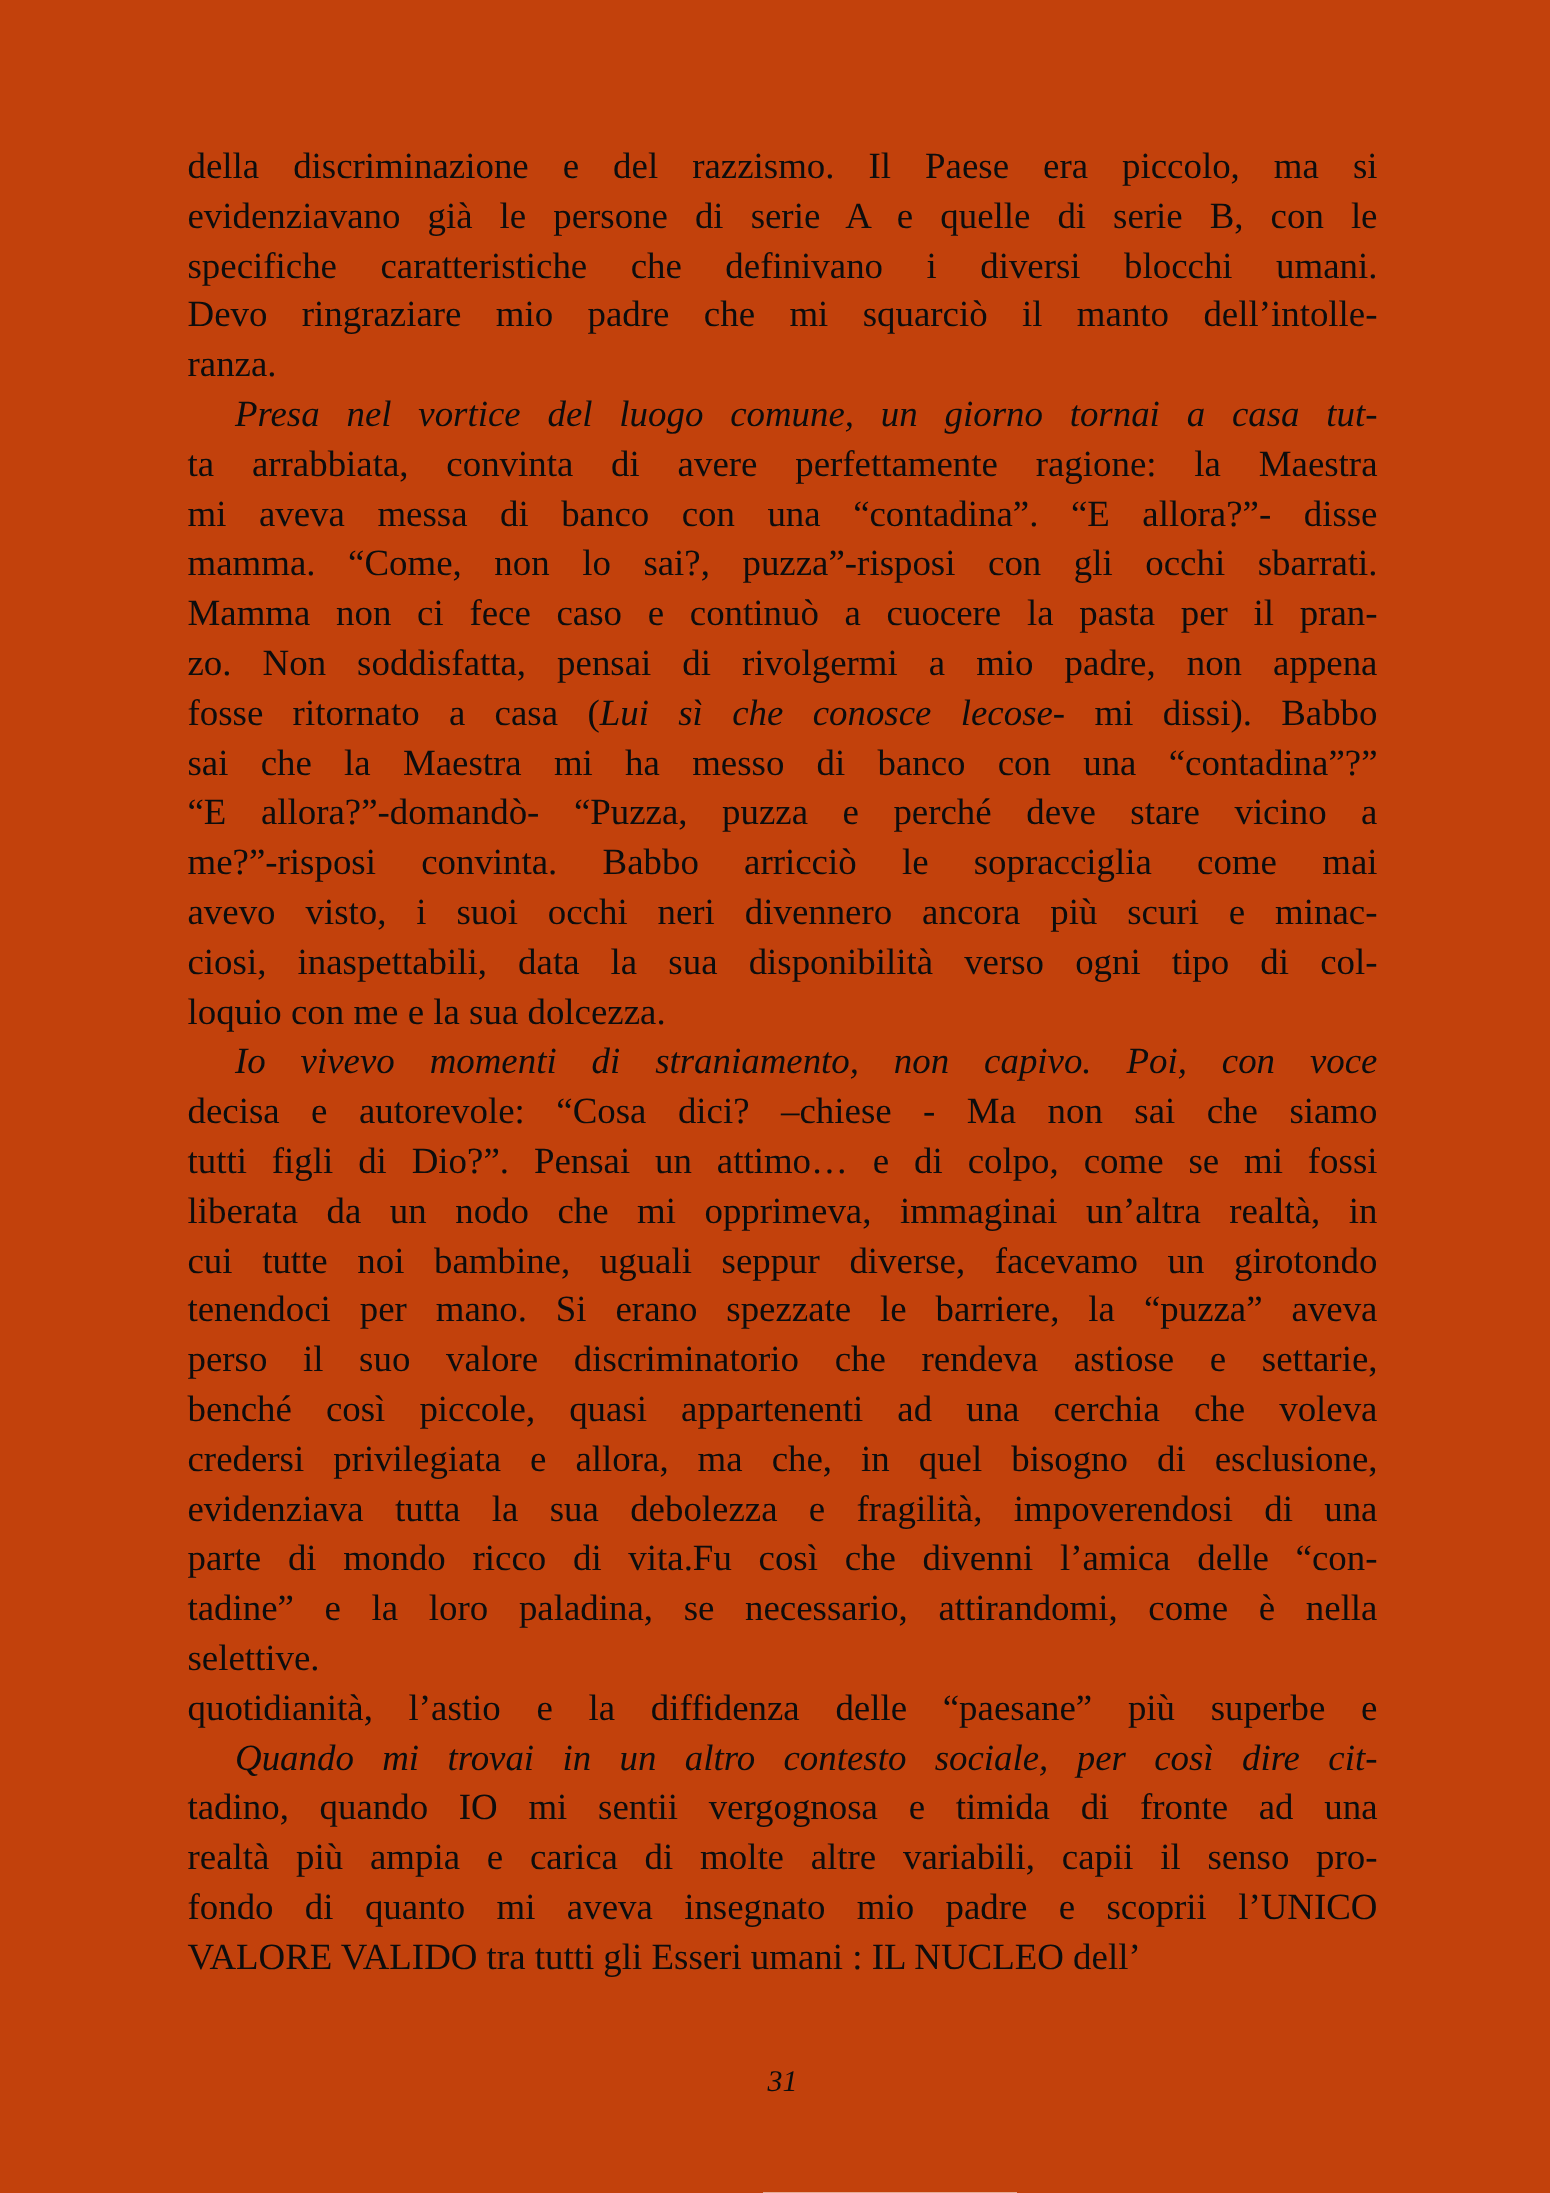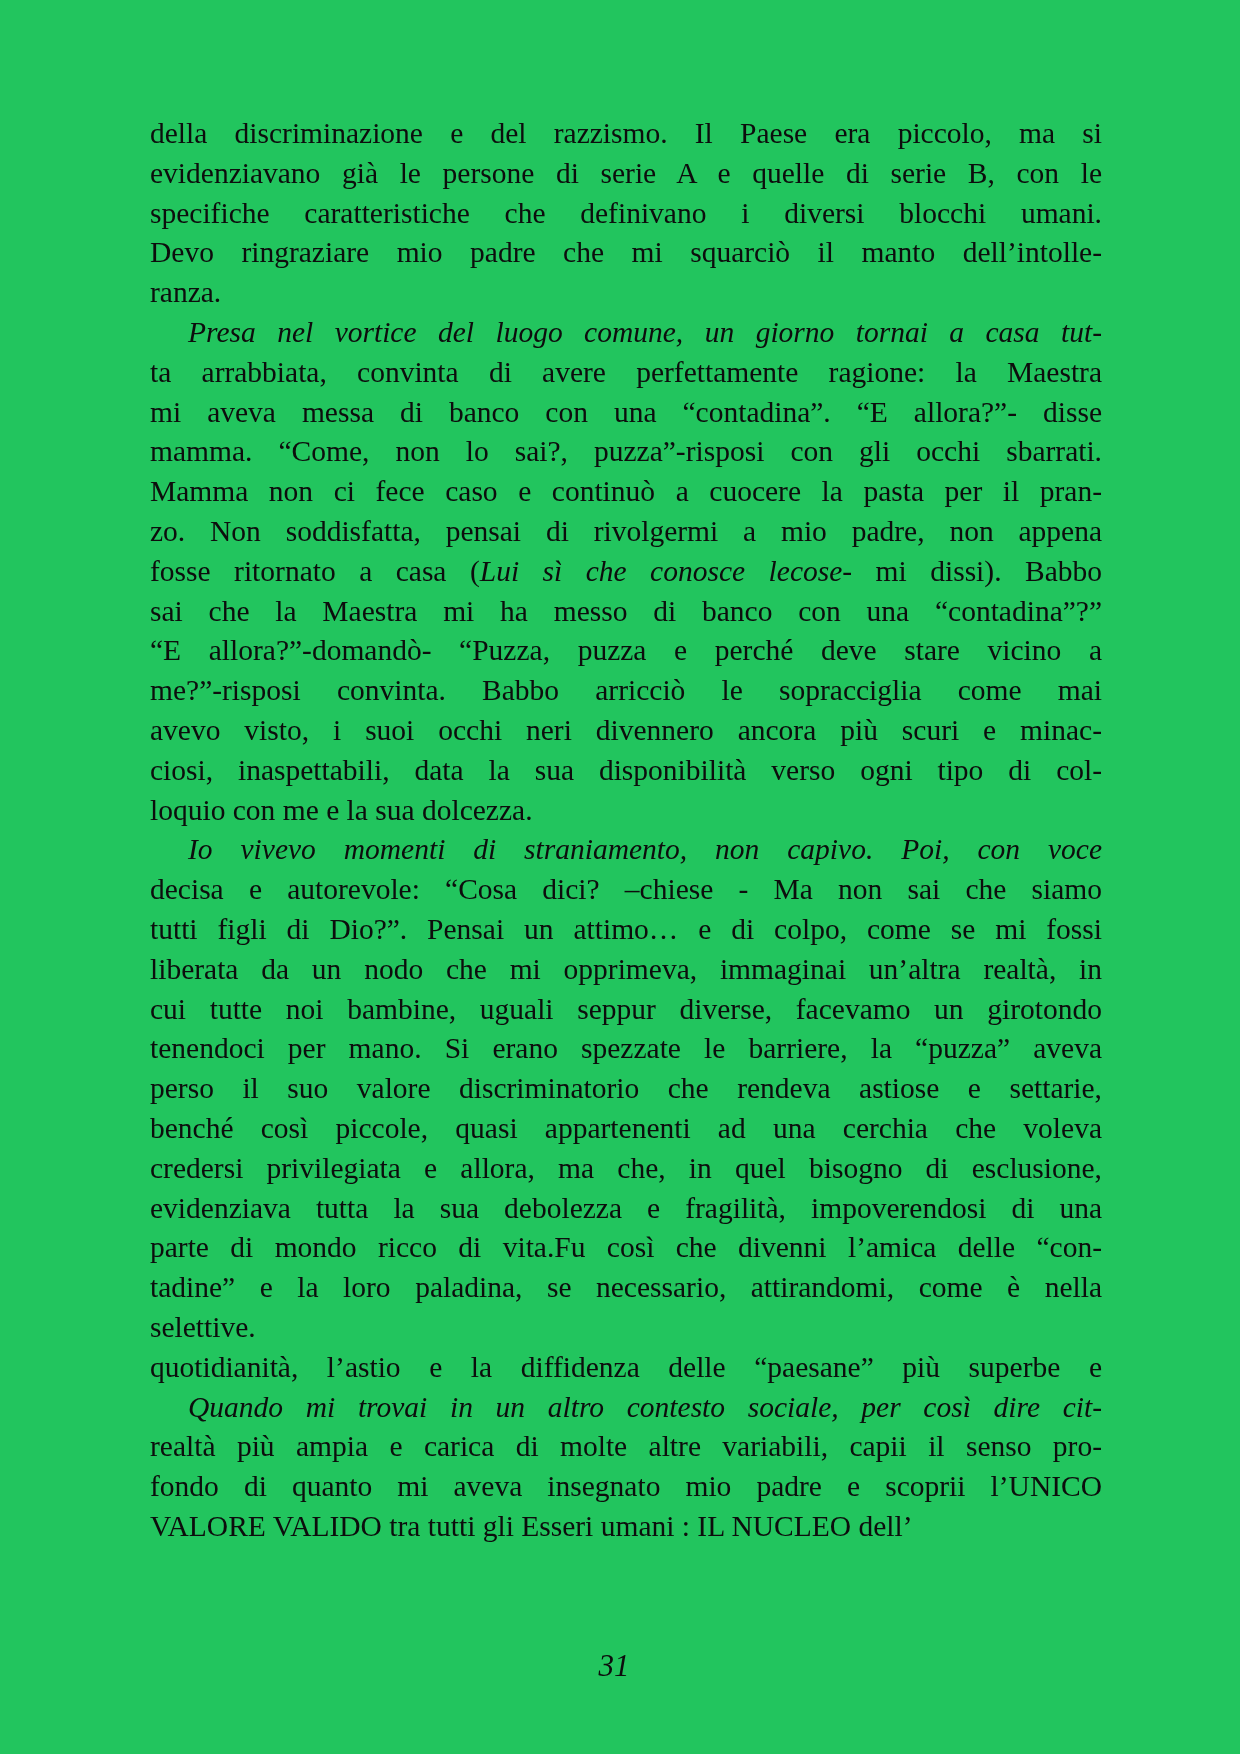--- a/index.html
+++ b/index.html
@@ -4,21 +4,21 @@
 <style>
   html, body {
     margin: 0;
     padding: 0;
     background: #ffffff;
   }
   .page {
     position: relative;
     width: 1240px;
     height: 1754px;
-    background: #22c55e;
+    background: #c2410c;
     color: #0d0d0d;
     font-family: "Liberation Serif", "DejaVu Serif", serif;
     overflow: hidden;
   }
   .text-block {
     position: absolute;
     left: 150px;
     top: 114px;
     width: 952px;
     font-size: 29.5px;
@@ -35,26 +35,26 @@
   }
   .line.indent {
     text-indent: 38px;
     font-style: italic;
   }
   .line.para-end {
     text-align-last: left;
   }
   .page-number {
     position: absolute;
-    left: 138px;
+    left: 150px;
     top: 1646px;
     width: 952px;
     text-align: center;
     font-style: italic;
-    font-size: 31px;
+    font-size: 24px;
     line-height: 40px;
     color: #0d0d0d;
   }
 </style>
 </head>
 <body>
 
 <div class="page">
   <div class="text-block" id="text-block">
       <div class="paragraph">
@@ -90,19 +90,20 @@
         <div class="line">benché così piccole, quasi appartenenti ad una cerchia che voleva</div>
         <div class="line">credersi privilegiata e allora, ma che, in quel bisogno di esclusione,</div>
         <div class="line">evidenziava tutta la sua debolezza e fragilità, impoverendosi di una</div>
         <div class="line">parte di mondo ricco di vita.Fu così che divenni l’amica delle “con-</div>
         <div class="line">tadine” e la loro paladina, se necessario, attirandomi, come è nella</div>
         <div class="line para-end">selettive.</div>
         <div class="line">quotidianità, l’astio e la diffidenza delle “paesane” più superbe e</div>
       </div>
       <div class="paragraph">
         <div class="line indent">Quando mi trovai in un altro contesto sociale, per così dire cit-</div>
+        <div class="line">tadino, quando IO mi sentii vergognosa e timida di fronte ad una</div>
         <div class="line">realtà più ampia e carica di molte altre variabili, capii il senso pro-</div>
         <div class="line">fondo di quanto mi aveva insegnato mio padre e scoprii l’UNICO</div>
         <div class="line para-end">VALORE VALIDO tra tutti gli Esseri umani : IL NUCLEO  dell’</div>
       </div>
     </div>
   <div class="page-number">31</div>
 </div>
 
 </body></html>

